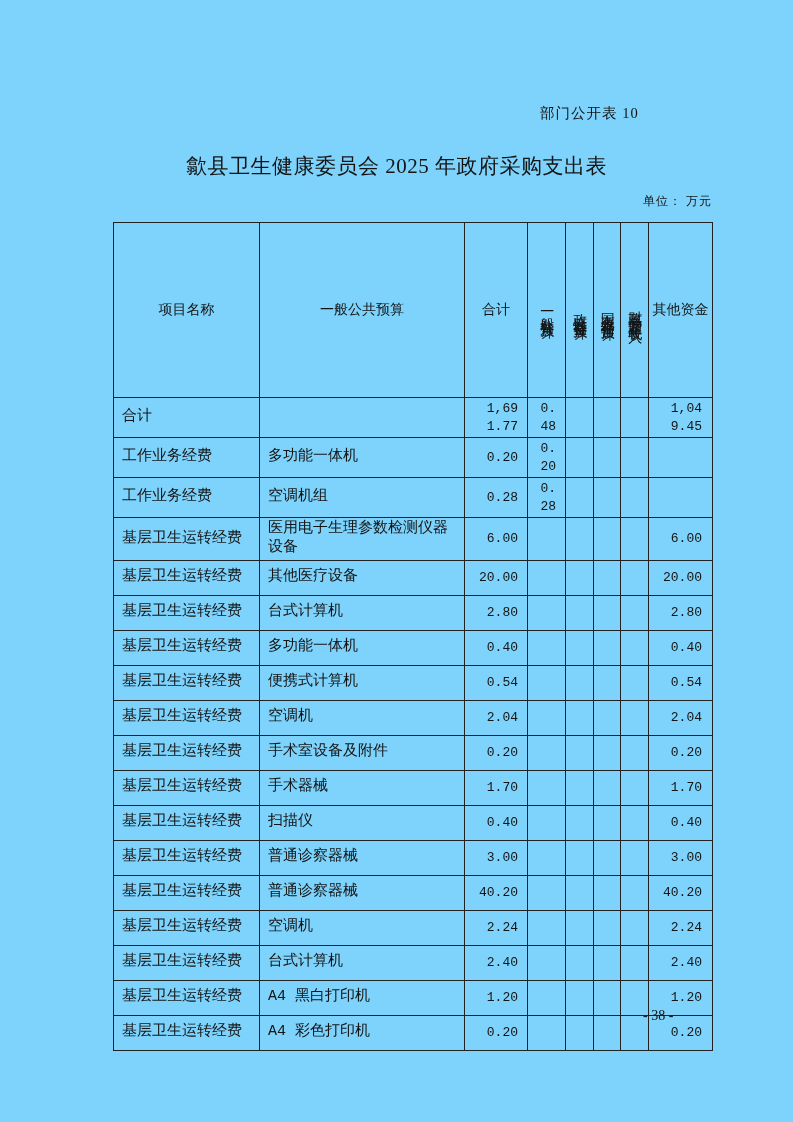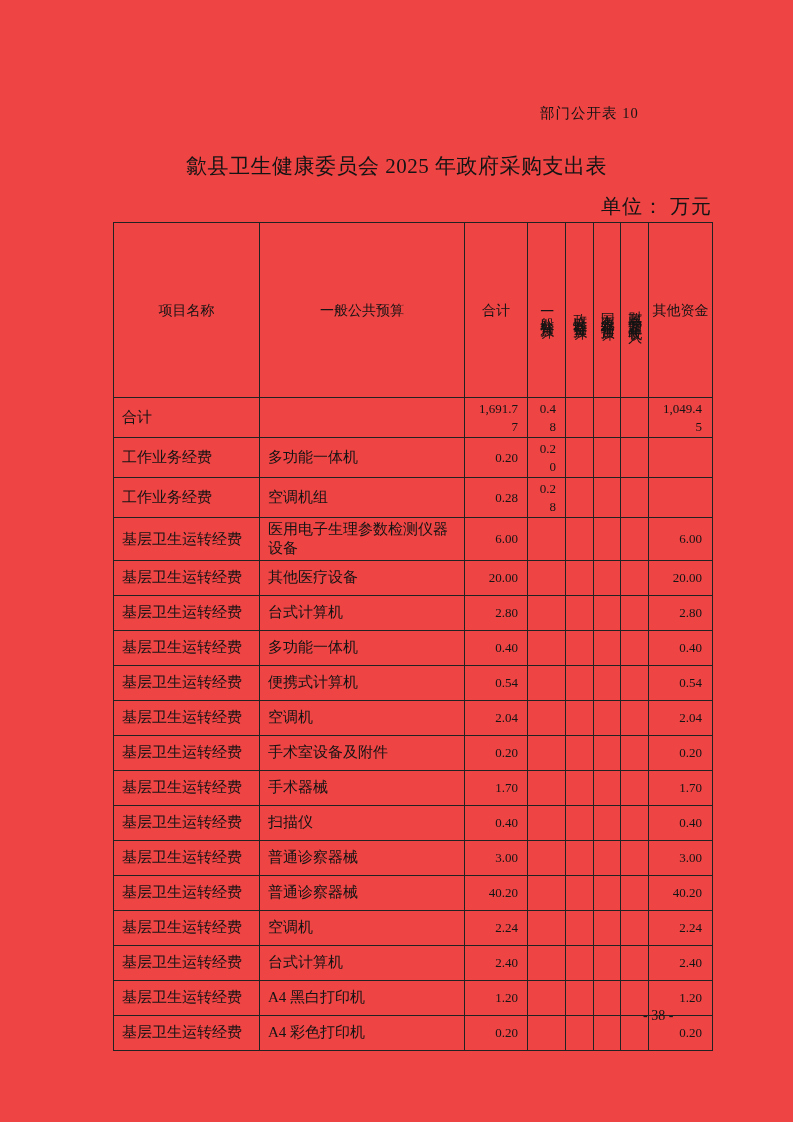--- a/index.html
+++ b/index.html
@@ -1,30 +1,30 @@
 <!DOCTYPE html>
 <html><head>
 <meta charset="utf-8">
 <style>
   html, body { margin:0; padding:0; }
   body {
     width:793px; height:1122px; background:#ffffff;
     font-family:"Liberation Serif","DejaVu Serif",serif; color:#141414;
   }
-  .page { position:relative; width:793px; height:1122px; background:#ef4444; overflow:hidden; }
+  .page { position:relative; width:793px; height:1122px; background:#7dd3fc; overflow:hidden; }
 
   .doc-tag { position:absolute; top:104px; left:540px; font-size:14.5px; letter-spacing:1px; }
   .title   { position:absolute; top:152px; left:0; width:100%; text-align:center;
              font-size:21px; font-weight:normal; letter-spacing:0.5px; }
-  .unit    { position:absolute; top:193px; right:81px; font-size:20px; letter-spacing:1px; }
+  .unit    { position:absolute; top:193px; right:81px; font-size:12px; letter-spacing:1px; }
   .page-num{ position:absolute; top:1008px; left:643px; font-size:14px; }
 
   table.budget {
     position:absolute; top:222px; left:113px;
-    width:599px; border-collapse:collapse; table-layout:fixed;
+    width:599px; border-collapse:collapse; table-layout:fixed;font-family:Liberation Mono, monospace;
   }
   .budget th, .budget td { border:1px solid #222222; box-sizing:border-box; overflow:hidden; }
 
   .budget thead th {
     height:175px; font-weight:normal; font-size:14px;
     text-align:center; vertical-align:middle; padding:2px; line-height:1.5;
   }
   .budget thead th.vert { padding:0; }
   .budget thead th.vert .vtxt {
     writing-mode:vertical-rl; text-orientation:upright;

